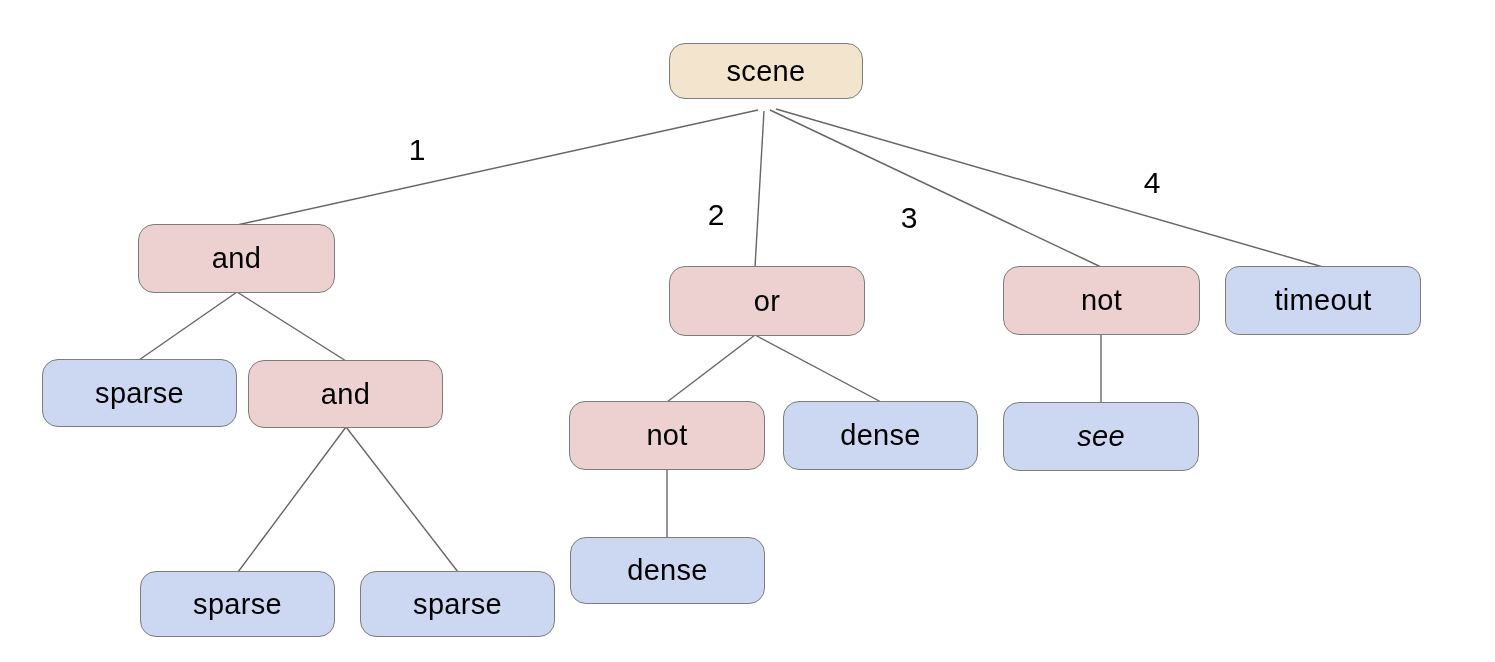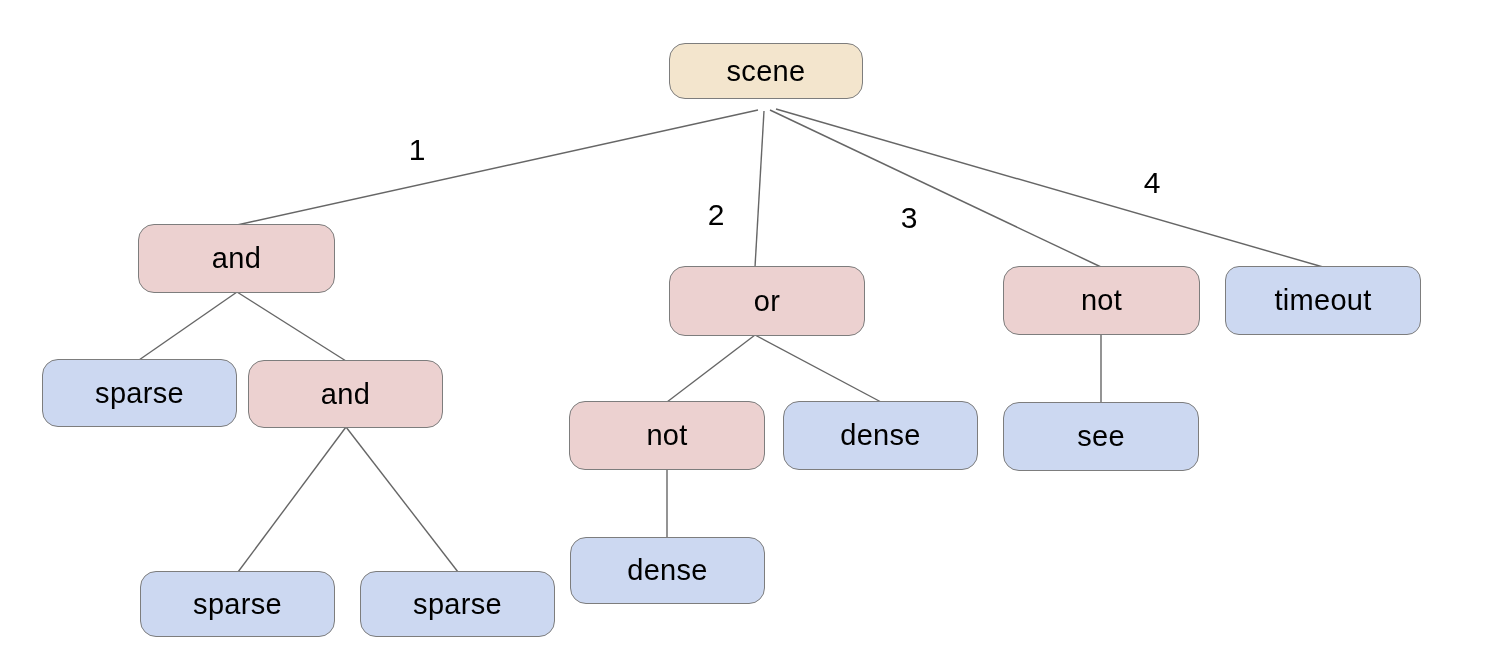--- a/index.html
+++ b/index.html
@@ -62,17 +62,17 @@
     </svg>
 <div class="node" style="left: 669px; top: 43px; width: 194px; height: 56px; background: rgb(243, 229, 205); border-color: rgb(125, 125, 125); color: rgb(0, 0, 0);">scene</div>
     <div class="node" style="left: 138px; top: 224px; width: 197px; height: 69px; background: rgb(236, 209, 208); border-color: rgb(125, 125, 125); color: rgb(0, 0, 0);">and</div>
     <div class="node" style="left: 657px; top: 266px; width: 196px; height: 70px; background: rgb(236, 209, 208); border-color: rgb(125, 125, 125); color: rgb(0, 0, 0); margin-left: 12px;">or</div>
     <div class="node" style="left: 1003px; top: 266px; width: 197px; height: 69px; background: rgb(236, 209, 208); border-color: rgb(125, 125, 125); color: rgb(0, 0, 0);">not</div>
     <div class="node" style="left: 1225px; top: 266px; width: 196px; height: 69px; background: rgb(204, 216, 241); border-color: rgb(125, 125, 125); color: rgb(0, 0, 0); border-radius: 14px;">timeout</div>
     <div class="node" style="left: 42px; top: 359px; width: 195px; height: 68px; background: rgb(204, 216, 241); border-color: rgb(125, 125, 125); color: rgb(0, 0, 0);">sparse</div>
     <div class="node" style="left: 248px; top: 360px; width: 195px; height: 68px; background: rgb(236, 209, 208); border-color: rgb(125, 125, 125); color: rgb(0, 0, 0);">and</div>
     <div class="node" style="left: 569px; top: 401px; width: 196px; height: 69px; background: rgb(236, 209, 208); border-color: rgb(125, 125, 125); color: rgb(0, 0, 0);">not</div>
     <div class="node" style="left: 783px; top: 401px; width: 195px; height: 69px; background: rgb(204, 216, 241); border-color: rgb(125, 125, 125); color: rgb(0, 0, 0);">dense</div>
-    <div class="node" style="left: 1003px; top: 402px; width: 196px; height: 69px; background: rgb(204, 216, 241); border-color: rgb(125, 125, 125); color: rgb(0, 0, 0);">see</div>
+    <div class="node" style="left: 1003px; top: 402px; width: 196px; height: 69px; background: rgb(204, 216, 241); border-color: rgb(125, 125, 125); color: rgb(0, 0, 0); font-style: italic;">see</div>
     <div class="node" style="left: 570px; top: 537px; width: 195px; height: 67px; background: rgb(204, 216, 241); border-color: rgb(125, 125, 125); color: rgb(0, 0, 0);">dense</div>
     <div class="node" style="left: 140px; top: 571px; width: 195px; height: 66px; background: rgb(204, 216, 241); border-color: rgb(125, 125, 125); color: rgb(0, 0, 0);">sparse</div>
     <div class="node" style="left: 360px; top: 571px; width: 195px; height: 66px; background: rgb(204, 216, 241); border-color: rgb(125, 125, 125); color: rgb(0, 0, 0);">sparse</div>
   </div>
 
 </body></html>

